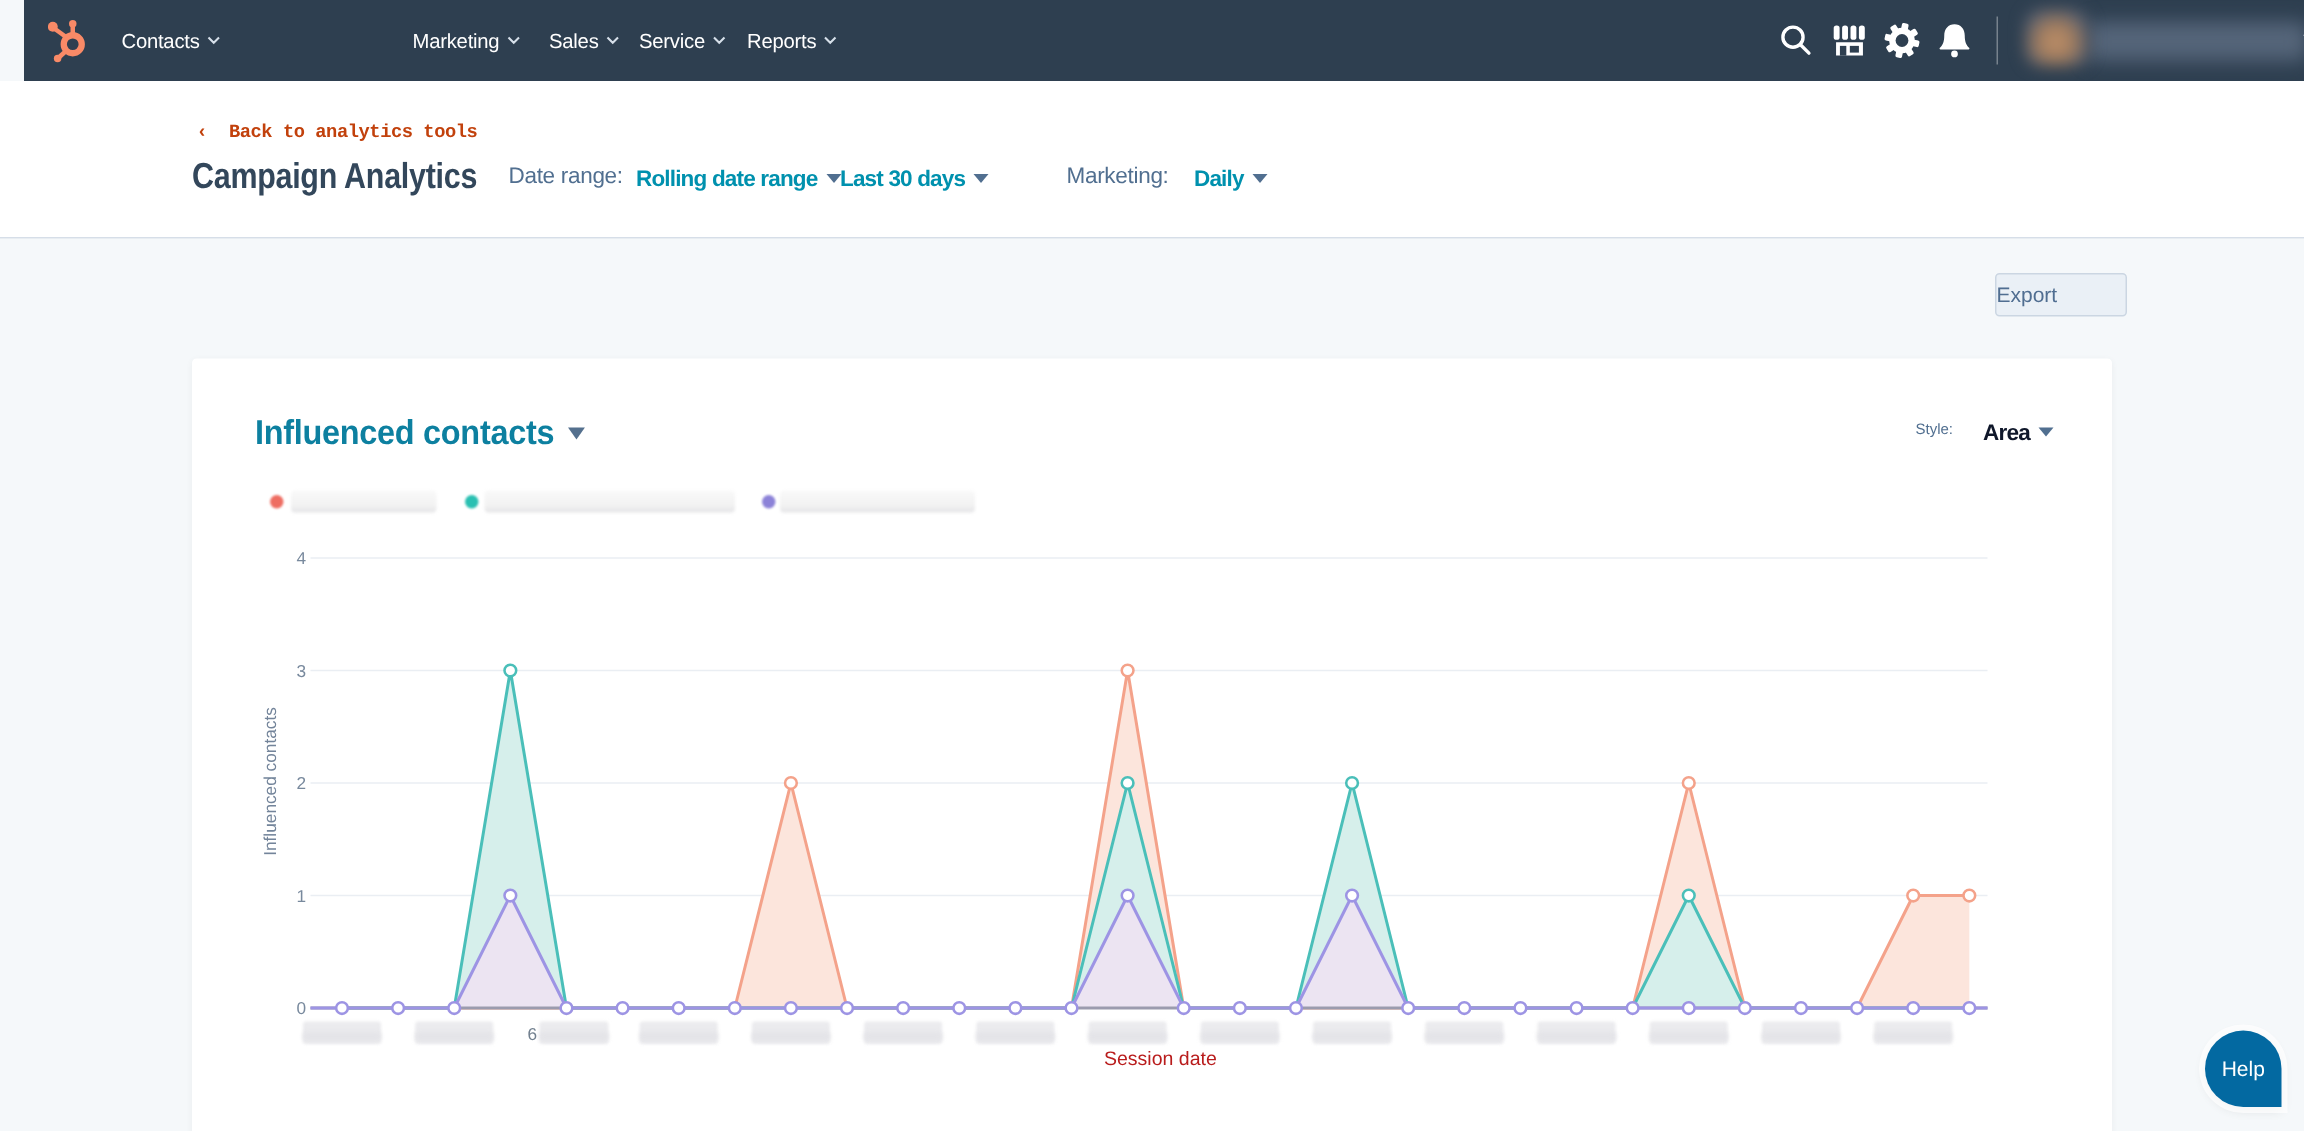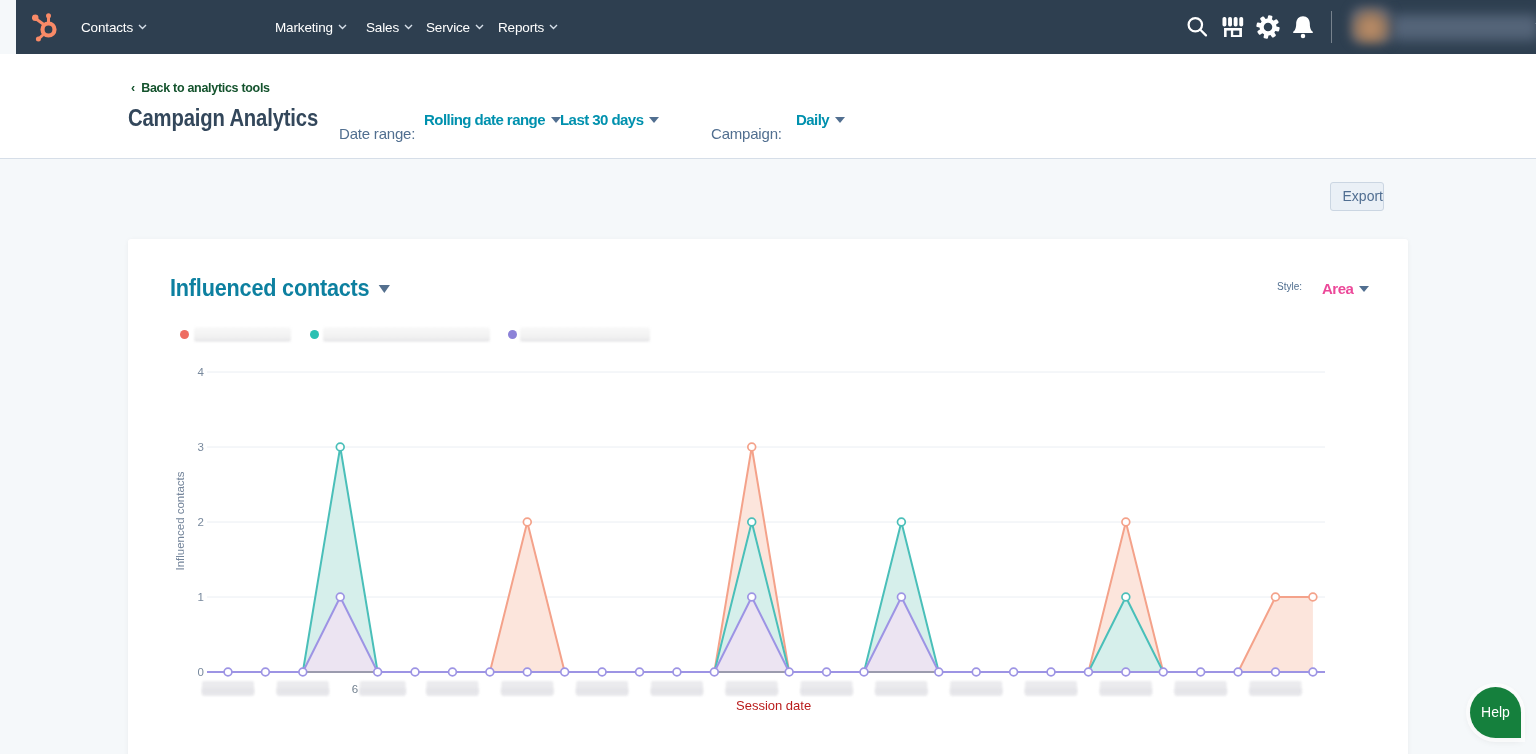--- a/index.html
+++ b/index.html
@@ -13,41 +13,41 @@
   .navicon { position:absolute; top:15px; transform:scale(1.12); }
   #navdivider { position:absolute; left:1315px; top:11px; width:1px; height:32px; background:rgba(255,255,255,.35); }
   #acctblur { position:absolute; left:1376px; top:14px; width:146px; height:28px; border-radius:5px;
      background:linear-gradient(180deg,#4f5f74 0%,#58687c 55%,#48586c 100%); filter:blur(6px); }
   #acctav { position:absolute; left:1334px; top:6px; width:43px; height:38px; border-radius:10px;
      background:radial-gradient(circle at 48% 58%, #c3926a 0%, #a07c5e 38%, #586070 72%, rgba(88,96,112,0) 98%); filter:blur(5px); }
   #acctcaret { position:absolute; left:1519px; top:22px; }
 
   #header { position:absolute; left:0; top:54px; width:1536px; height:105px; background:#fff;
      border-bottom:1px solid #d6dee8; }
-  #backlink { position:absolute; left:131px; top:27px; color:#14532d; font-size:12.5px; font-weight:700; letter-spacing:-0.3px; }
+  #backlink { position:absolute; left:131px; top:27px; color:#c2410c; font-size:12.5px; font-weight:700; letter-spacing:-0.3px;font-family:Liberation Mono, monospace; }
   #pagetitle { position:absolute; left:128px; top:50px; color:#33475b; font-size:24px; font-weight:700; letter-spacing:-0.2px; transform:scaleX(0.845); transform-origin:0 50%; white-space:nowrap; }
-  .hlabel { position:absolute; top:71px; color:#516f90; font-size:15px; letter-spacing:-0.2px; }
+  .hlabel { position:absolute; top:55px; color:#516f90; font-size:15px; letter-spacing:-0.2px; }
   .hlink { position:absolute; top:57px; color:#0091ae; font-size:15px; font-weight:700; letter-spacing:-0.55px; }
   .dcaret { display:inline-block; width:0; height:0; border-left:5px solid transparent;
      border-right:5px solid transparent; border-top:6px solid #516f90; margin-left:6px; position:relative; top:-2px;}
 
-  #export { position:absolute; left:1330px; top:182px; width:54px; height:29px; background:#eaf0f6;
-     border:1px solid #cbd6e2; border-radius:3px; color:#506e91; font-size:14px; text-align:right; line-height:27px; }
+  #export { position:absolute; left:1330px; top:182px; width:88px; height:29px; background:#eaf0f6;
+     border:1px solid #cbd6e2; border-radius:3px; color:#506e91; font-size:14px; text-align:left; line-height:27px; }
 
   #card { position:absolute; left:128px; top:239px; width:1280px; height:560px; background:#fff;
      border-radius:3px; box-shadow:0 1px 5px rgba(0,0,0,.05); }
   #cardtitle { position:absolute; left:42px; top:36px; color:#0d80a0; font-size:23px; font-weight:700; letter-spacing:-0.2px; transform:scaleX(0.94); transform-origin:0 50%; white-space:nowrap; }
   #cardtitle .dcaret { border-top-color:#54708e; border-left-width:6px; border-right-width:6px; border-top-width:8px; margin-left:10px; top:-3px;}
   #stylelbl { position:absolute; left:1149px; top:42px; color:#516f90; font-size:10px; }
-  #stylelink { position:absolute; left:1194px; top:41px; color:#ec4899; font-size:15px; font-weight:700; letter-spacing:-0.5px; }
+  #stylelink { position:absolute; left:1194px; top:41px; color:#0f172a; font-size:15px; font-weight:700; letter-spacing:-0.5px; }
   .legdot { position:absolute; width:9px; height:9px; border-radius:50%; top:91px; filter:blur(0.6px); }
   .legbar { position:absolute; top:88px; height:15px; border-radius:3px;
      background:linear-gradient(180deg,#f9f9f9 0%,#f1f1f1 70%,#e6e6e8 90%,#f2f2f2 100%); filter:blur(1px); }
   #sessiondate { position:absolute; left:608px; top:459px; color:#b91c1c; font-size:13px; }
-  #helpbtn { position:absolute; left:1470px; top:687px; width:51px; height:51px; background:#15803d;
+  #helpbtn { position:absolute; left:1470px; top:687px; width:51px; height:51px; background:#0369a1;
      border-radius:50% 50% 0 50%; color:#fff; font-size:14px; text-align:center; line-height:51px;
      box-shadow:0 0 0 4px rgba(255,255,255,.7), 0 2px 8px rgba(0,0,0,.12); }
 </style>
 </head>
 <body>
 
 <div id="nav">
   <svg id="logo" width="27" height="33" viewBox="0 0 27 33">
     <g fill="none" stroke="#f98a67" stroke-width="3">
       <circle cx="16.5" cy="19.5" r="6" stroke-width="4.2"></circle>
@@ -113,21 +113,21 @@
       <path d="M1 1l3.5 3.5L8 1" stroke="#d7e0ea" stroke-width="1.3" fill="none"></path>
     </svg>
 </div>
 
 <div id="header">
   <div id="backlink">‹&nbsp;&nbsp;Back to analytics tools</div>
   <div id="pagetitle">Campaign Analytics</div>
   <div class="hlabel" style="left:339px">Date range:</div>
   <div class="hlink" style="left:424px">Rolling date range<span class="dcaret"></span></div>
   <div class="hlink" style="left:560px">Last 30 days<span class="dcaret"></span></div>
-  <div class="hlabel" style="left:711px">Campaign:</div>
+  <div class="hlabel" style="left:711px">Marketing:</div>
   <div class="hlink" style="left:796px">Daily<span class="dcaret"></span></div>
 </div>
 
 <div id="export">Export</div>
 
 <div id="card">
   <div id="cardtitle">Influenced contacts<span class="dcaret"></span></div>
   <div id="stylelbl">Style:</div>
   <div id="stylelink">Area<span class="dcaret"></span></div>
 

